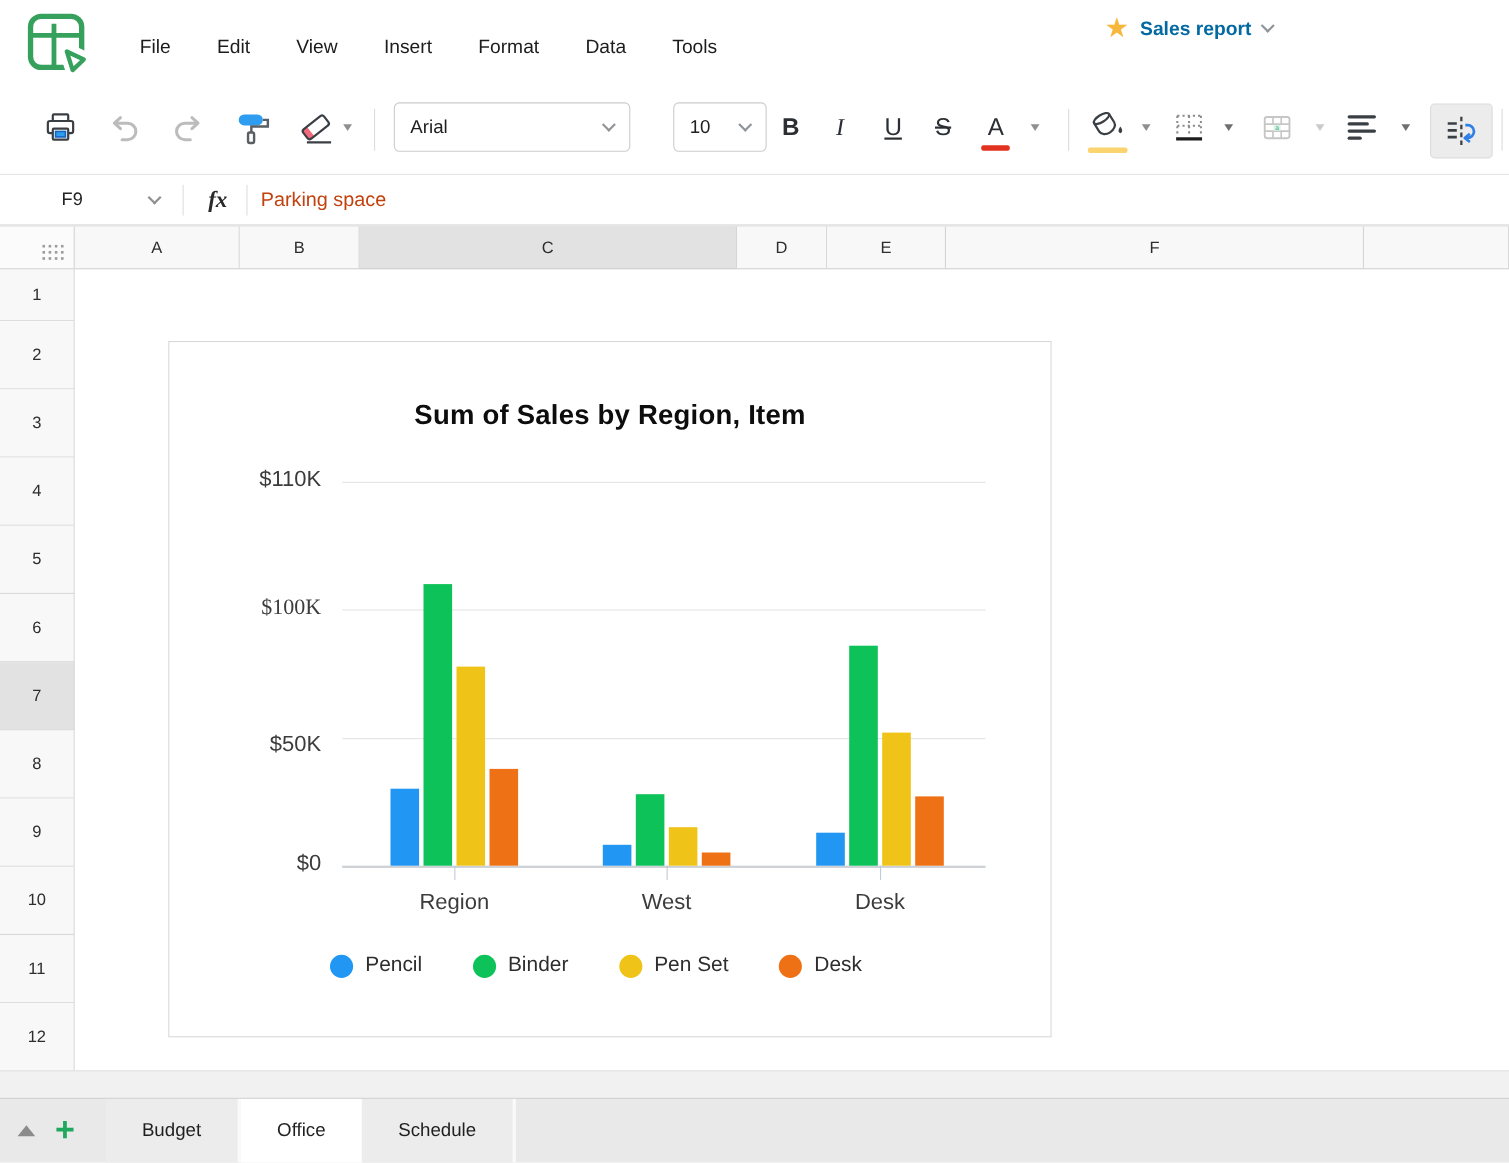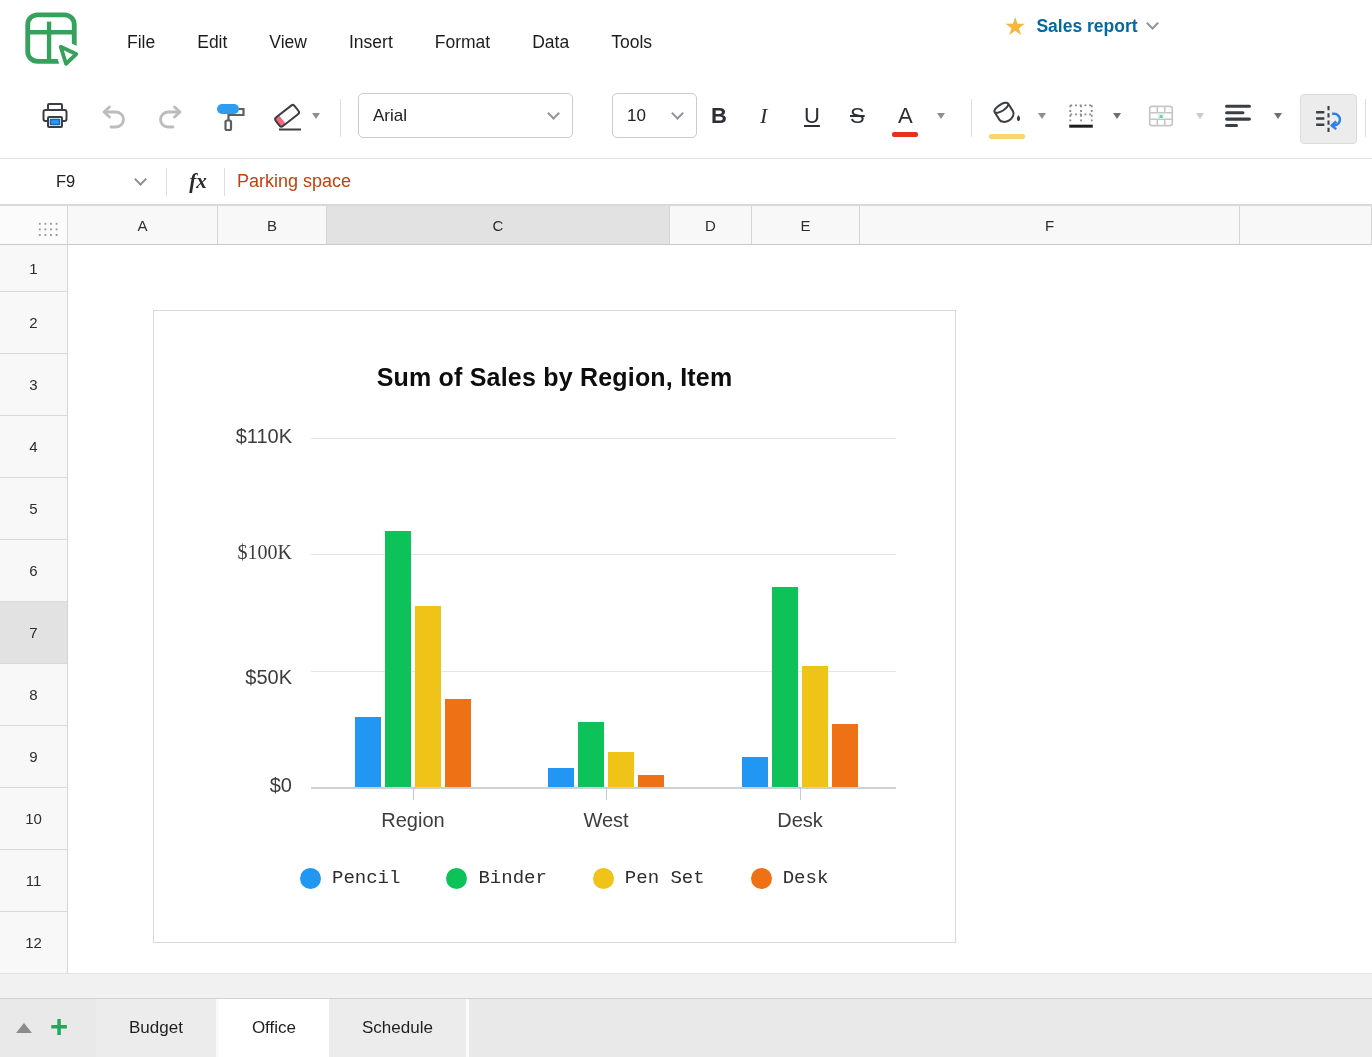--- a/index.html
+++ b/index.html
@@ -68,21 +68,21 @@
     font-weight:700; color:#0d0d0d; letter-spacing:.2px; }
   .gridline { position:absolute; height:1px; background:#e4e4e4; }
   .gridline.base { height:2px; background:#ccd1d6; }
   .ytick { position:absolute; width:100px; text-align:right; font-size:20px; color:#3c3c3c; }
   .cat-tick { position:absolute; width:1px; height:13px; background:#c3cbd3; }
   .cat-label { position:absolute; width:140px; text-align:center; font-size:20px; color:#3c3c3c; }
   .bar { position:absolute; }
   .legend { position:absolute; left:146px; top:556px; display:flex; gap:46px; align-items:center; }
   .legend-item { display:flex; align-items:center; gap:11px; }
   .legend-dot { width:21px; height:21px; border-radius:50%; }
-  .legend-label { font-size:19px; color:#2e2e2e;font-family:Liberation Mono, monospace; }
+  .legend-label { font-size:19px; color:#2e2e2e; }
 
   
   .scroll-track { position:absolute; left:0; top:973px; width:100%; height:25px; background:#f1f1f1;
     border-top:1px solid #e3e3e3; }
   .tabbar { position:absolute; left:0; top:998px; width:100%; height:59px; background:#e9e9e9;
     border-top:1px solid #d2d2d2; }
   .tab-up { position:absolute; left:16px; top:0; height:100%; display:flex; align-items:center; cursor:pointer; }
   .tab-up .tri { width:0; height:0; border-left:8px solid transparent; border-right:8px solid transparent;
     border-bottom:10px solid #8b8b8b; }
   .tab-plus { position:absolute; left:50px; top:0; height:100%; display:flex; align-items:center;

